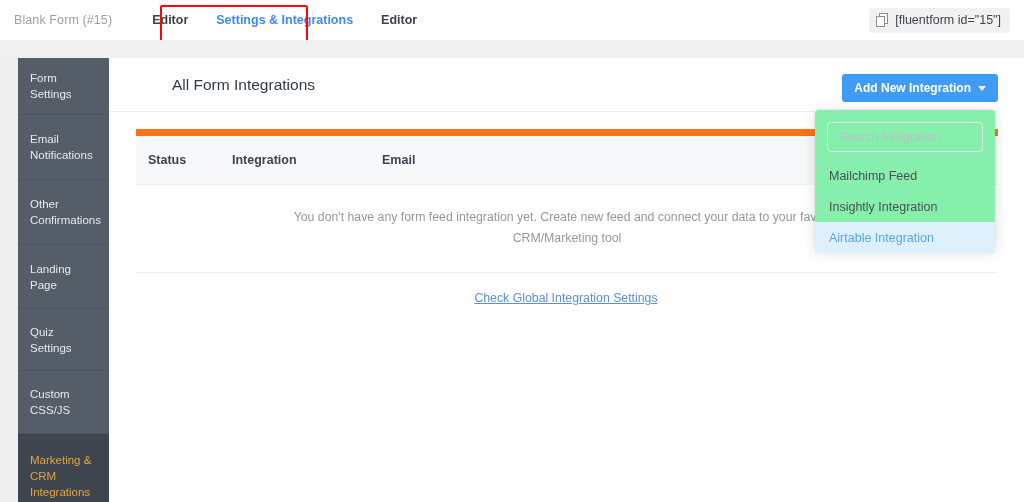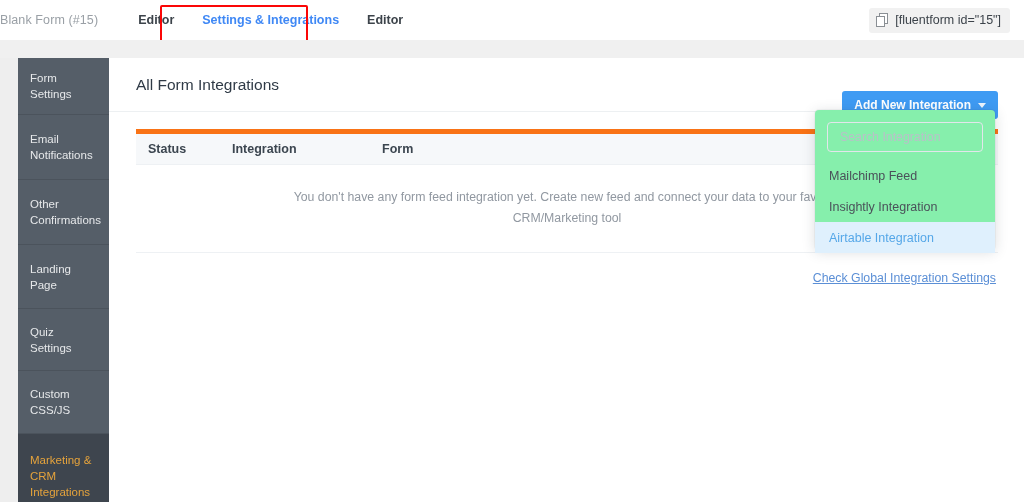--- a/index.html
+++ b/index.html
@@ -14,21 +14,21 @@
 
   #app { position: relative; width: 1024px; height: 502px; background: #eeeeee; }
 
   
   .topbar {
     position: absolute; left: 0; top: 0; width: 1024px; height: 40px;
     background: #ffffff;
     display: flex; align-items: center;
   }
   .form-name {
-    font-size: 12.5px; color: #9aa0a6; font-weight: 400;
+    margin-left: 14px; font-size: 12.5px; color: #9aa0a6; font-weight: 400;
     letter-spacing: .1px;
   }
   .topnav { display: flex; align-items: center; margin-left: 26px; height: 40px; }
   .topnav-item {
     font-size: 12.5px; font-weight: bold; color: #3c434a;
     padding: 0 14px; line-height: 40px; cursor: pointer; white-space: nowrap;
   }
   .topnav-item.active { color: #3f88f5; }
   .tab-highlight {
     position: absolute; left: 160px; top: 5px; width: 148px; height: 37px;
@@ -81,53 +81,52 @@
     background: #ffffff;
   }
 
   .panel-head {
     position: relative; height: 54px;
     display: flex; align-items: center;
     padding: 0 0 0 27px;
     border-bottom: 1px solid #edf0f2;
     margin: 0 26px 0 0;
   }
-  .panel-title { font-size: 15.5px; color: #2f3a46; }
+  .panel-title { font-size: 15.5px; color: #2f3a46; margin-left: 36px; }
 
   .add-btn {
     position: absolute; right: 0; top: 16px;
     height: 28px; padding: 0 12px;
     background: #3f9bf3; color: #ffffff;
     border-radius: 3px; font-size: 12px; font-weight: bold;
     display: flex; align-items: center; gap: 7px; cursor: pointer;
     white-space: nowrap;
-    margin-top: 17px;
   }
   .caret { width: 0; height: 0; border-left: 4px solid transparent;
            border-right: 4px solid transparent; border-top: 5px solid #ffffff;
            opacity: .9; margin-top: 1px; }
 
   .table-wrap { margin: 17px 26px 0 27px; }
   .thead {
-    display: flex; align-items: center; height: 36px;
-    background: #f6f8fa; border-top: 5px solid #f97316; border-bottom: 1px solid #eef1f4;
+    display: flex; align-items: center; height: 56px;
+    background: #f6f8fa; border-top: 7px solid #f97316; border-bottom: 1px solid #eef1f4;
     font-size: 12.5px; font-weight: bold; color: #3c4650;
   }
   .th { padding-left: 12px; }
   .th.c1 { width: 84px; }
   .th.c2 { width: 150px; }
   .th.c3 { flex: 1; }
 
   .empty-msg {
     text-align: center; color: #9198a1; font-size: 12.3px; line-height: 21px;
     padding: 22px 140px 23px 140px;
     border-bottom: 1px solid #eef1f4;
   }
 
-  .foot-link-row { display: flex; justify-content: flex-end; padding: 18px 2px 0 0; }
+  .foot-link-row { display: flex; justify-content: center; padding: 18px 2px 0 0; }
   .foot-link {
     font-size: 12.3px; color: #5b8fd6; text-decoration: underline; cursor: pointer;
     white-space: nowrap;
   }
 
   
   .dropdown {
     position: absolute; left: 815px; top: 110px; width: 180px; height: 140px;
     background: #86efac; border-radius: 4px;
     box-shadow: 0 2px 13px rgba(35,45,60,.17), 0 0 0 1px rgba(35,45,60,.04);
@@ -212,21 +211,21 @@
         <div class="add-btn">
           <span>Add New Integration</span>
           <span class="caret"></span>
         </div>
       </div>
 
       <div class="table-wrap">
         <div class="thead">
           <div class="th c1">Status</div>
           <div class="th c2">Integration</div>
-          <div class="th c3">Form</div>
+          <div class="th c3">Email</div>
         </div>
         <div class="empty-msg">You don't have any form feed integration yet. Create new feed and connect your data to your favorite CRM/Marketing tool</div>
         <div class="foot-link-row">
           <span class="foot-link">Check Global Integration Settings</span>
         </div>
       </div>
 
     </div>
   </div>
 

